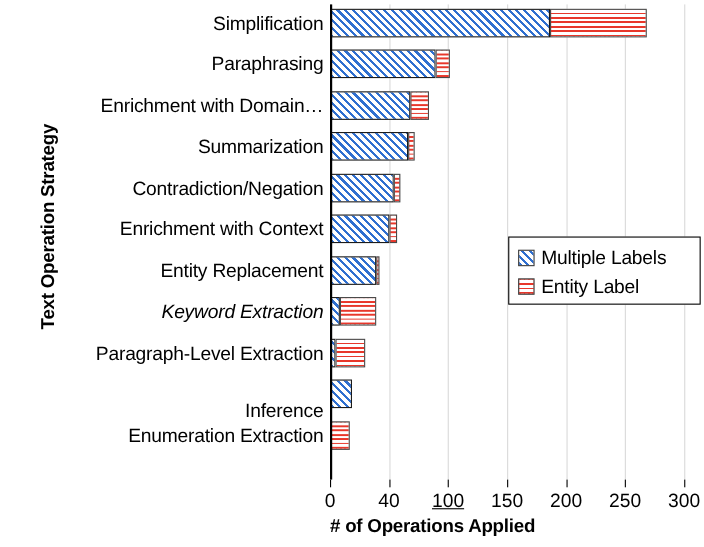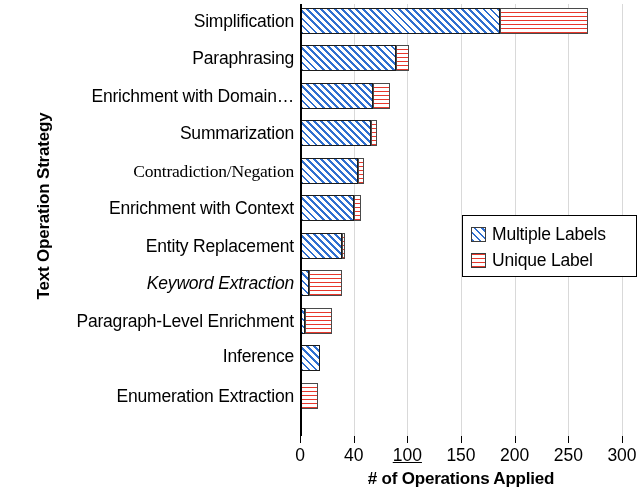--- a/index.html
+++ b/index.html
@@ -139,21 +139,20 @@
     transform: translateX(-50%);
     font-size: 17.5px;
     color: #000000;
     white-space: nowrap;
   }
   #x-axis-title {
     position: absolute;
     left: 300px;
     top: 469px;
     width: 322px;
-    text-align: center;
     font-size: 17px;
     font-weight: bold;
     color: #000000;
     white-space: nowrap;
     letter-spacing: -0.2px;
   }
 
   
   #legend {
     position: absolute;
@@ -192,26 +191,26 @@
 
 <div id="figure">
 
   <div id="y-axis-title">Text Operation Strategy</div>
 
   <div id="cat-labels">
       <div class="cat-label" style="top: 0px;">Simplification</div>
       <div class="cat-label" style="top: 37.45px;">Paraphrasing</div>
       <div class="cat-label" style="top: 74.9px;">Enrichment with Domain…</div>
       <div class="cat-label" style="top: 112.35px;">Summarization</div>
-      <div class="cat-label" style="top: 149.8px; font-family: Liberation Serif, serif;">Contradiction/Negation</div>
+      <div class="cat-label" style="top: 149.8px;">Contradiction/Negation</div>
       <div class="cat-label" style="top: 187.25px;">Enrichment with Context</div>
       <div class="cat-label" style="top: 224.7px;">Entity Replacement</div>
       <div class="cat-label" style="top: 262.15px; font-style: italic;">Keyword Extraction</div>
-      <div class="cat-label" style="top: 299.6px;">Paragraph-Level Enrichment</div>
-      <div class="cat-label" style="top: 335px;">Inference</div>
+      <div class="cat-label" style="top: 299.6px;">Paragraph-Level Extraction</div>
+      <div class="cat-label" style="top: 352px;">Inference</div>
       <div class="cat-label" style="top: 374.5px;">Enumeration Extraction</div>
     </div>
 
   <div id="plot">
     <div id="gridlines">
         <div class="gridline" style="left: 53.665px;"></div>
         <div class="gridline" style="left: 107.33px;"></div>
         <div class="gridline" style="left: 160.995px;"></div>
         <div class="gridline" style="left: 214.66px;"></div>
         <div class="gridline" style="left: 268.325px;"></div>
@@ -284,17 +283,17 @@
     </div>
   <div id="x-axis-title"># of Operations Applied</div>
 
   <div id="legend">
     <div class="legend-item">
       <span class="legend-swatch seg-multi"></span>
       <span class="legend-text">Multiple Labels</span>
     </div>
     <div class="legend-item">
       <span class="legend-swatch seg-unique"></span>
-      <span class="legend-text">Unique Label</span>
+      <span class="legend-text">Entity Label</span>
     </div>
   </div>
 
 </div>
 
 </body></html>

